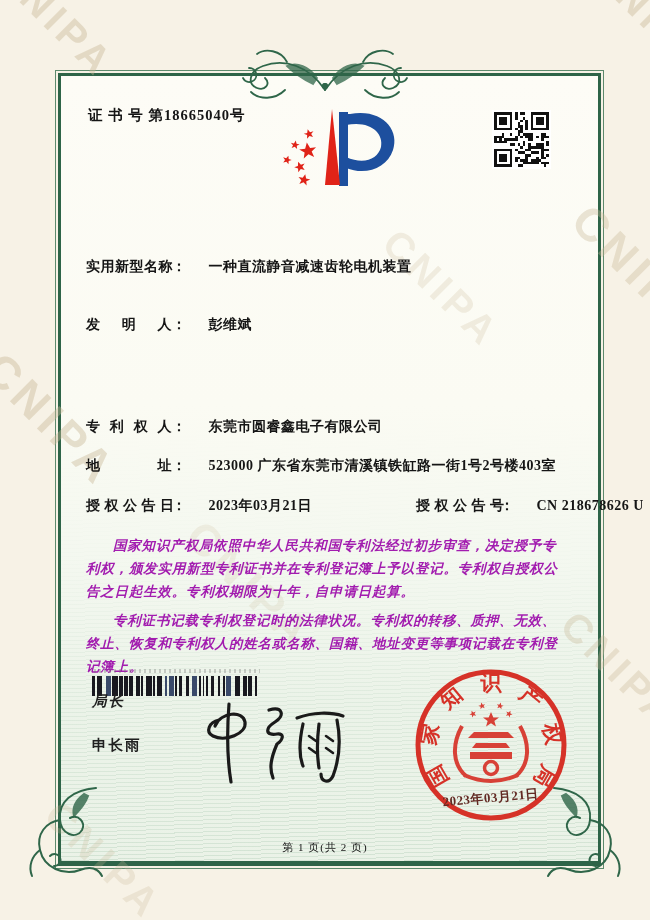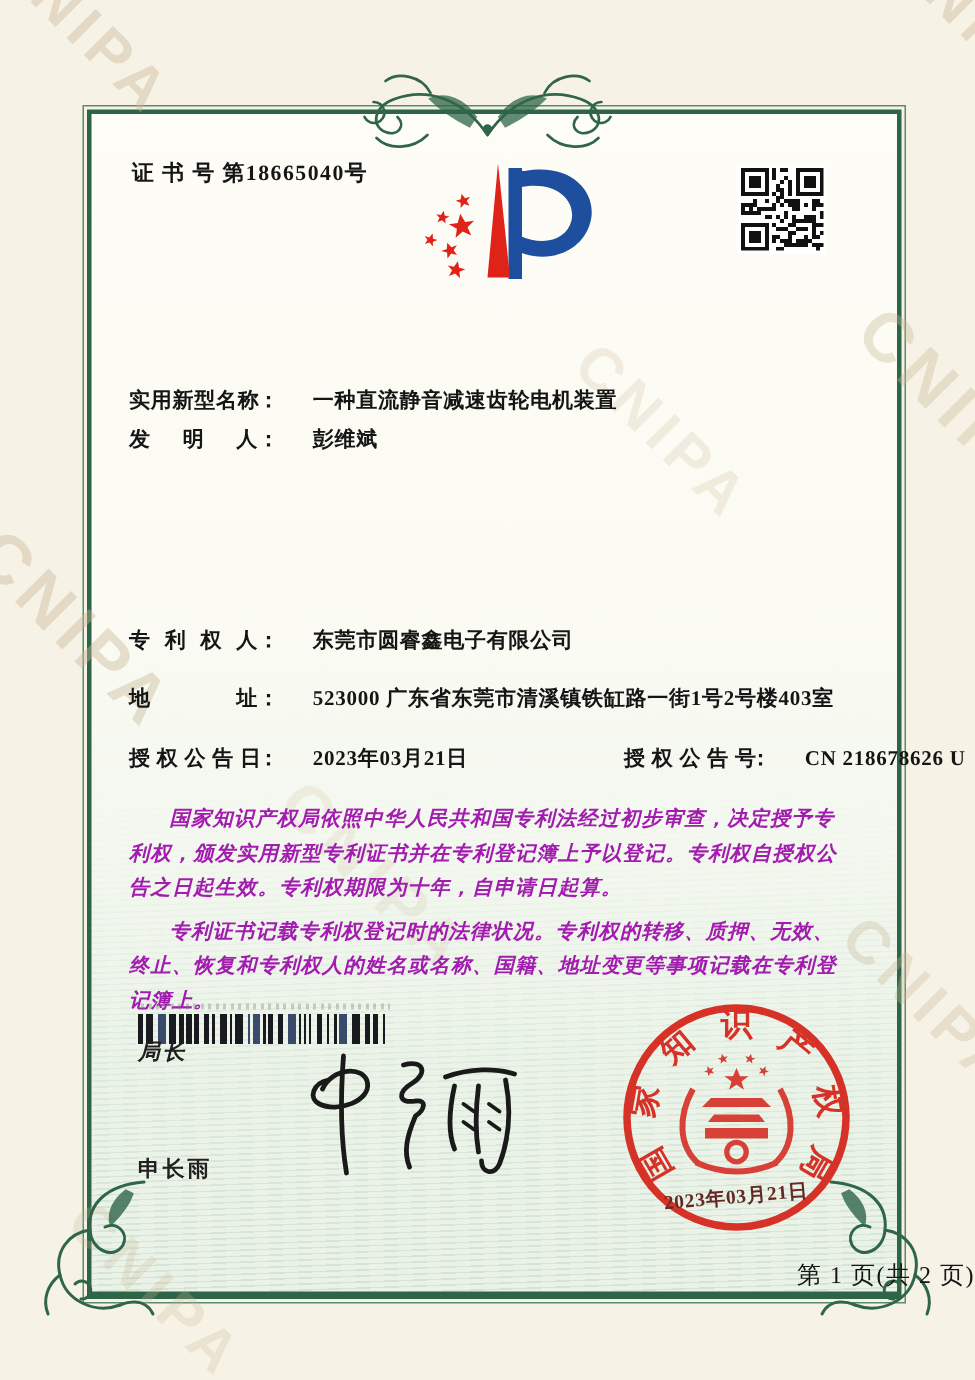--- a/index.html
+++ b/index.html
@@ -45,30 +45,30 @@
          font-style:italic;font-weight:600;font-size:13.5px;line-height:1.72;
          letter-spacing:.8px;color:#a21caf;}
   .paras p{margin:0 0 5px 0;text-indent:2em;}
 
   .microtext{position:absolute;left:94px;top:669px;width:166px;height:4px;opacity:.45;
       background:repeating-linear-gradient(90deg, rgba(110,110,110,.7) 0 2px, transparent 2px 5px);}
   .barcode{position:absolute;left:92px;top:676px;width:170px;height:20px;}
 
   .director-label{position:absolute;left:92px;top:692px;font-family:"Liberation Sans","DejaVu Sans",sans-serif;
       font-weight:700;font-size:14.5px;letter-spacing:2px;color:#202020;font-style:italic;}
-  .director-name{position:absolute;left:92px;top:770px;font-family:"Liberation Sans","DejaVu Sans",sans-serif;
+  .director-name{position:absolute;left:92px;top:736px;font-family:"Liberation Sans","DejaVu Sans",sans-serif;
       font-weight:700;font-size:14.5px;letter-spacing:2px;color:#202020;}
   .signature{position:absolute;left:185px;top:696px;width:170px;height:92px;}
 
   .seal{position:absolute;left:410px;top:664px;width:162px;height:162px;opacity:.95;}
   .seal text{font-family:"Liberation Serif","DejaVu Serif",serif;}
   .seal-char{font-size:21px;font-weight:700;fill:#d5281e;}
   .seal-date{font-size:13px;font-weight:700;fill:#5c201a;letter-spacing:.5px;}
 
-  .page-num{position:absolute;left:0;top:840px;width:650px;text-align:right;font-size:16px;letter-spacing:1px;}
+  .page-num{position:absolute;left:0;top:840px;width:650px;text-align:center;font-size:11px;letter-spacing:1px;}
   .note{position:absolute;left:0;top:881px;width:650px;text-align:center;font-size:14px;
         font-weight:600;letter-spacing:3px;font-style:italic;color:#1f1f1f;}
 </style>
 </head>
 <body>
 
 <div class="wm" style="left:-18px;top:-4px;font-size:40px;">CNIPA</div>
 <div class="wm" style="left:578px;top:-6px;font-size:40px;">CNIPA</div>
 <div class="wm" style="left:556px;top:244px;font-size:46px;opacity:.85;">CNIPA</div>
 <div class="wm" style="left:368px;top:266px;font-size:40px;opacity:.55;">CNIPA</div>
@@ -350,21 +350,21 @@
       <rect x="6" y="20" width="1" height="1" fill="#111"></rect>
       <rect x="9" y="20" width="1" height="1" fill="#111"></rect>
       <rect x="10" y="20" width="1" height="1" fill="#111"></rect>
       <rect x="19" y="20" width="1" height="1" fill="#111"></rect>
     </svg>
 
 
   <div class="row" style="top:258px;">
     <span class="flabel">实用新型名称</span><span>：</span><span class="fvalue">一种直流静音减速齿轮电机装置</span>
   </div>
-  <div class="row" style="top:284px;">
+  <div class="row" style="top:316px;">
     <span class="flabel">发 明 人</span><span>：</span><span class="fvalue">彭维斌</span>
   </div>
   <div class="row" style="top:418px;font-family:Liberation Mono, monospace;">
     <span class="flabel">专 利 权 人</span><span>：</span><span class="fvalue">东莞市圆睿鑫电子有限公司</span>
   </div>
   <div class="row" style="top:457px;">
     <span class="flabel">地 址</span><span>：</span><span class="fvalue">523000 广东省东莞市清溪镇铁缸路一街1号2号楼403室</span>
   </div>
   <div class="row" style="top:497px;">
     <span class="flabel">授 权 公 告 日</span><span>：</span><span class="fvalue">2023年03月21日</span>

